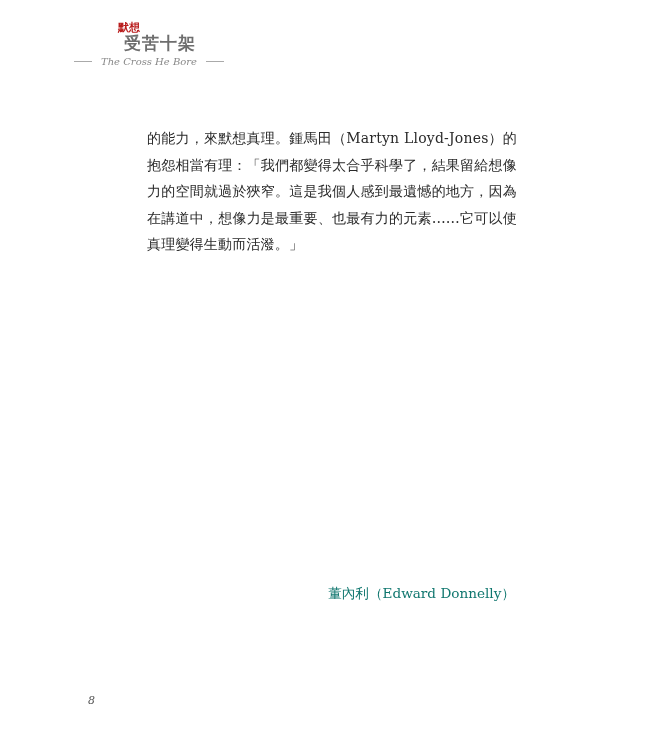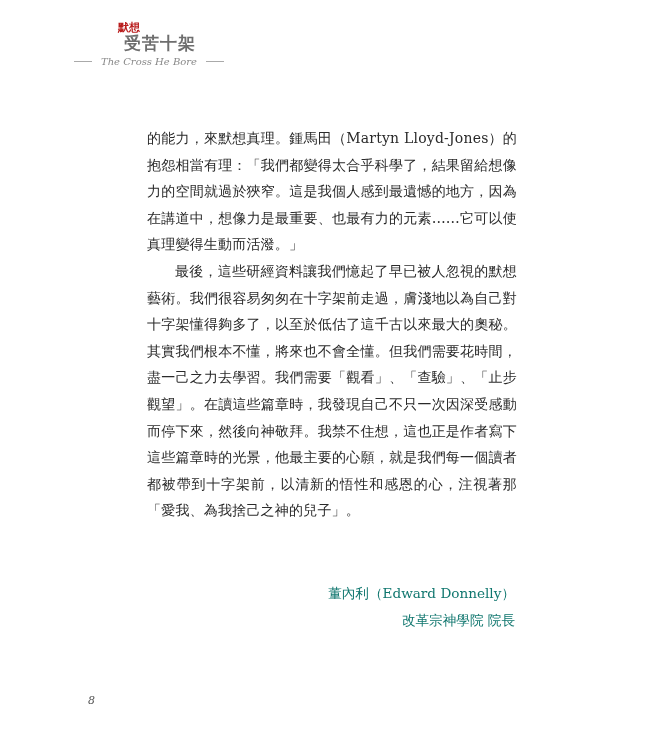--- a/index.html
+++ b/index.html
@@ -110,21 +110,19 @@
   <div class="logo-big">受苦十架</div>
   <div class="logo-sub">
     <span class="rule"></span>
     <span>The Cross He Bore</span>
     <span class="rule"></span>
   </div>
 </div>
 
 <div class="body-text">
   <p>的能力，來默想真理。鍾馬田（Martyn Lloyd-Jones）的抱怨相當有理：「我們都變得太合乎科學了，結果留給想像力的空間就過於狹窄。這是我個人感到最遺憾的地方，因為在講道中，想像力是最重要、也最有力的元素……它可以使真理變得生動而活潑。」</p>
-  <p class="indent">最後，這些研經資料讓我們憶起了早已被人忽視的默想藝術。我們很容易匆匆在十字架前走過，膚淺地以為自己對十字架懂得夠多了，以至於低估了這千古以來最大的奧秘。其實我們根本不懂，將來也不會全懂。但我們需要花時間，盡一己之力去學習。我們需要「觀看」、「查驗」、「止步觀望」。在讀這些篇章時，我發現自己不只一次因深受感動而停下來，然後向神敬拜。我禁不住想，這也正是作者寫下這些篇章時的光景，他最主要的心願，就是我們每一個讀者都被帶到十字架前，以清新的悟性和感恩的心，注視著那「愛我、為我捨己之神的兒子」。</p>
 </div>
 
 <div class="signature">
   <div>董內利（Edward Donnelly）</div>
-  <div>改革宗神學院 院長</div>
 </div>
 
 <div class="page-number">8</div>
 
 </body></html>

